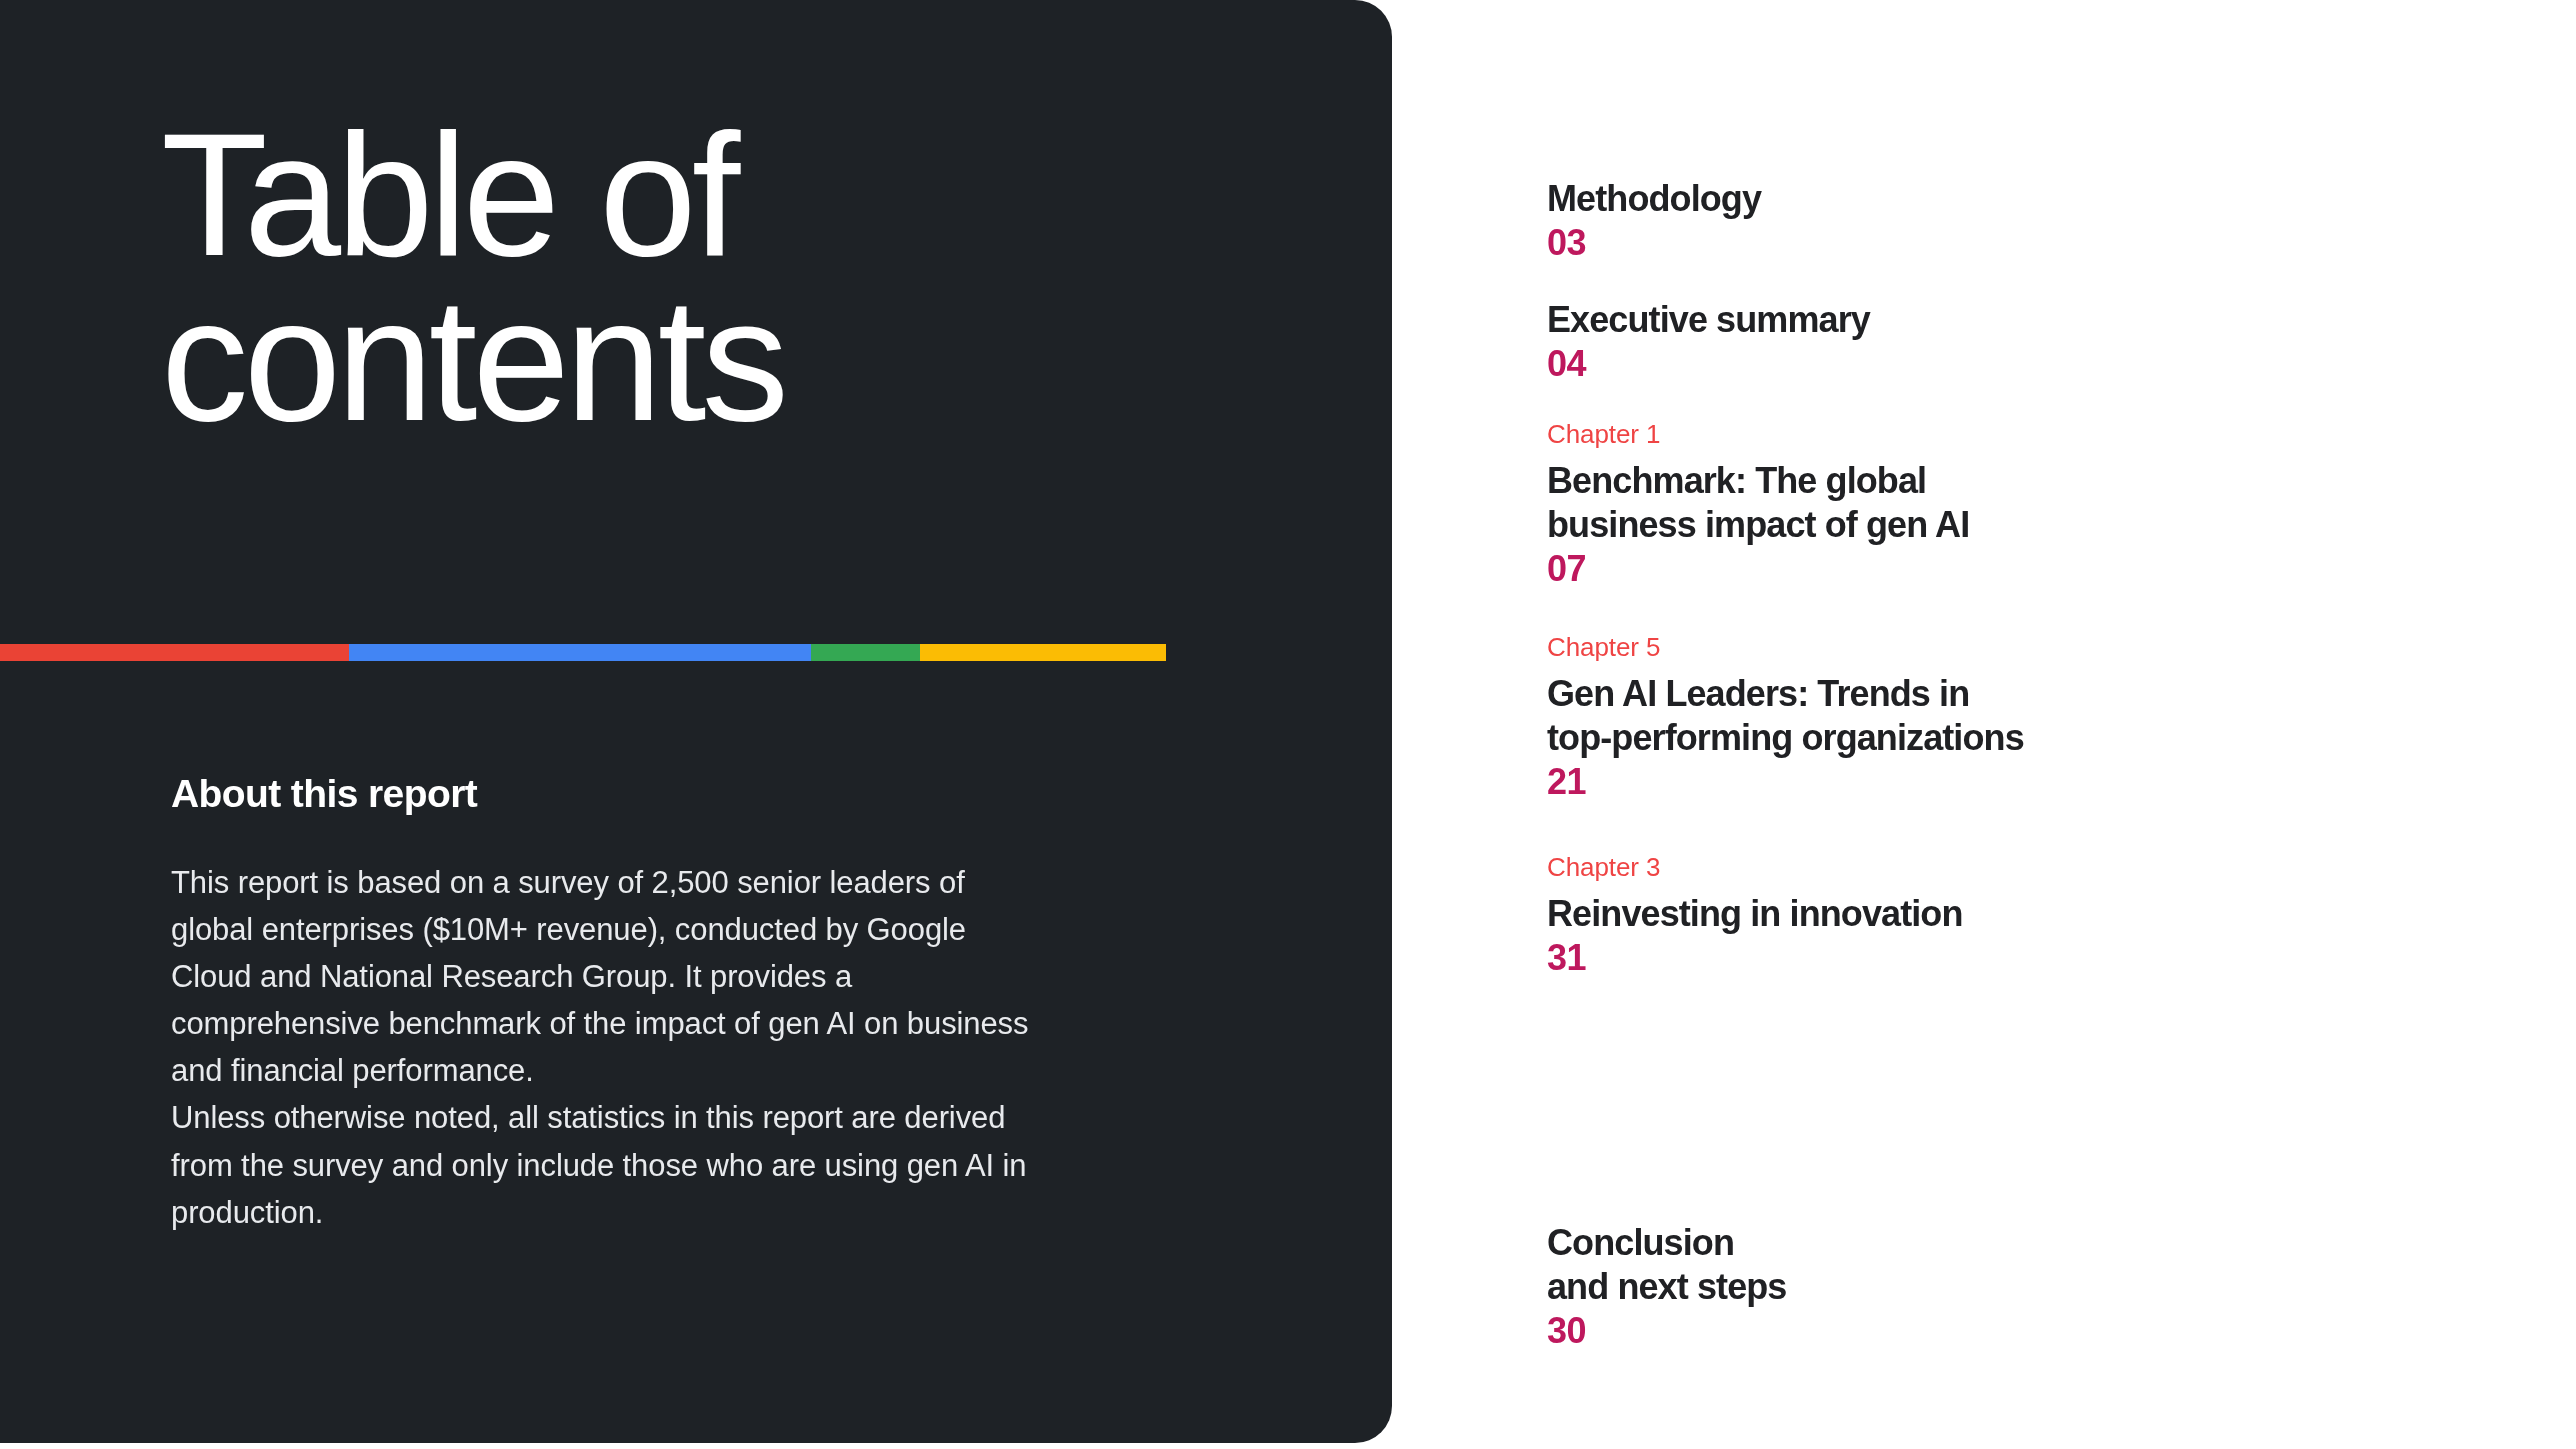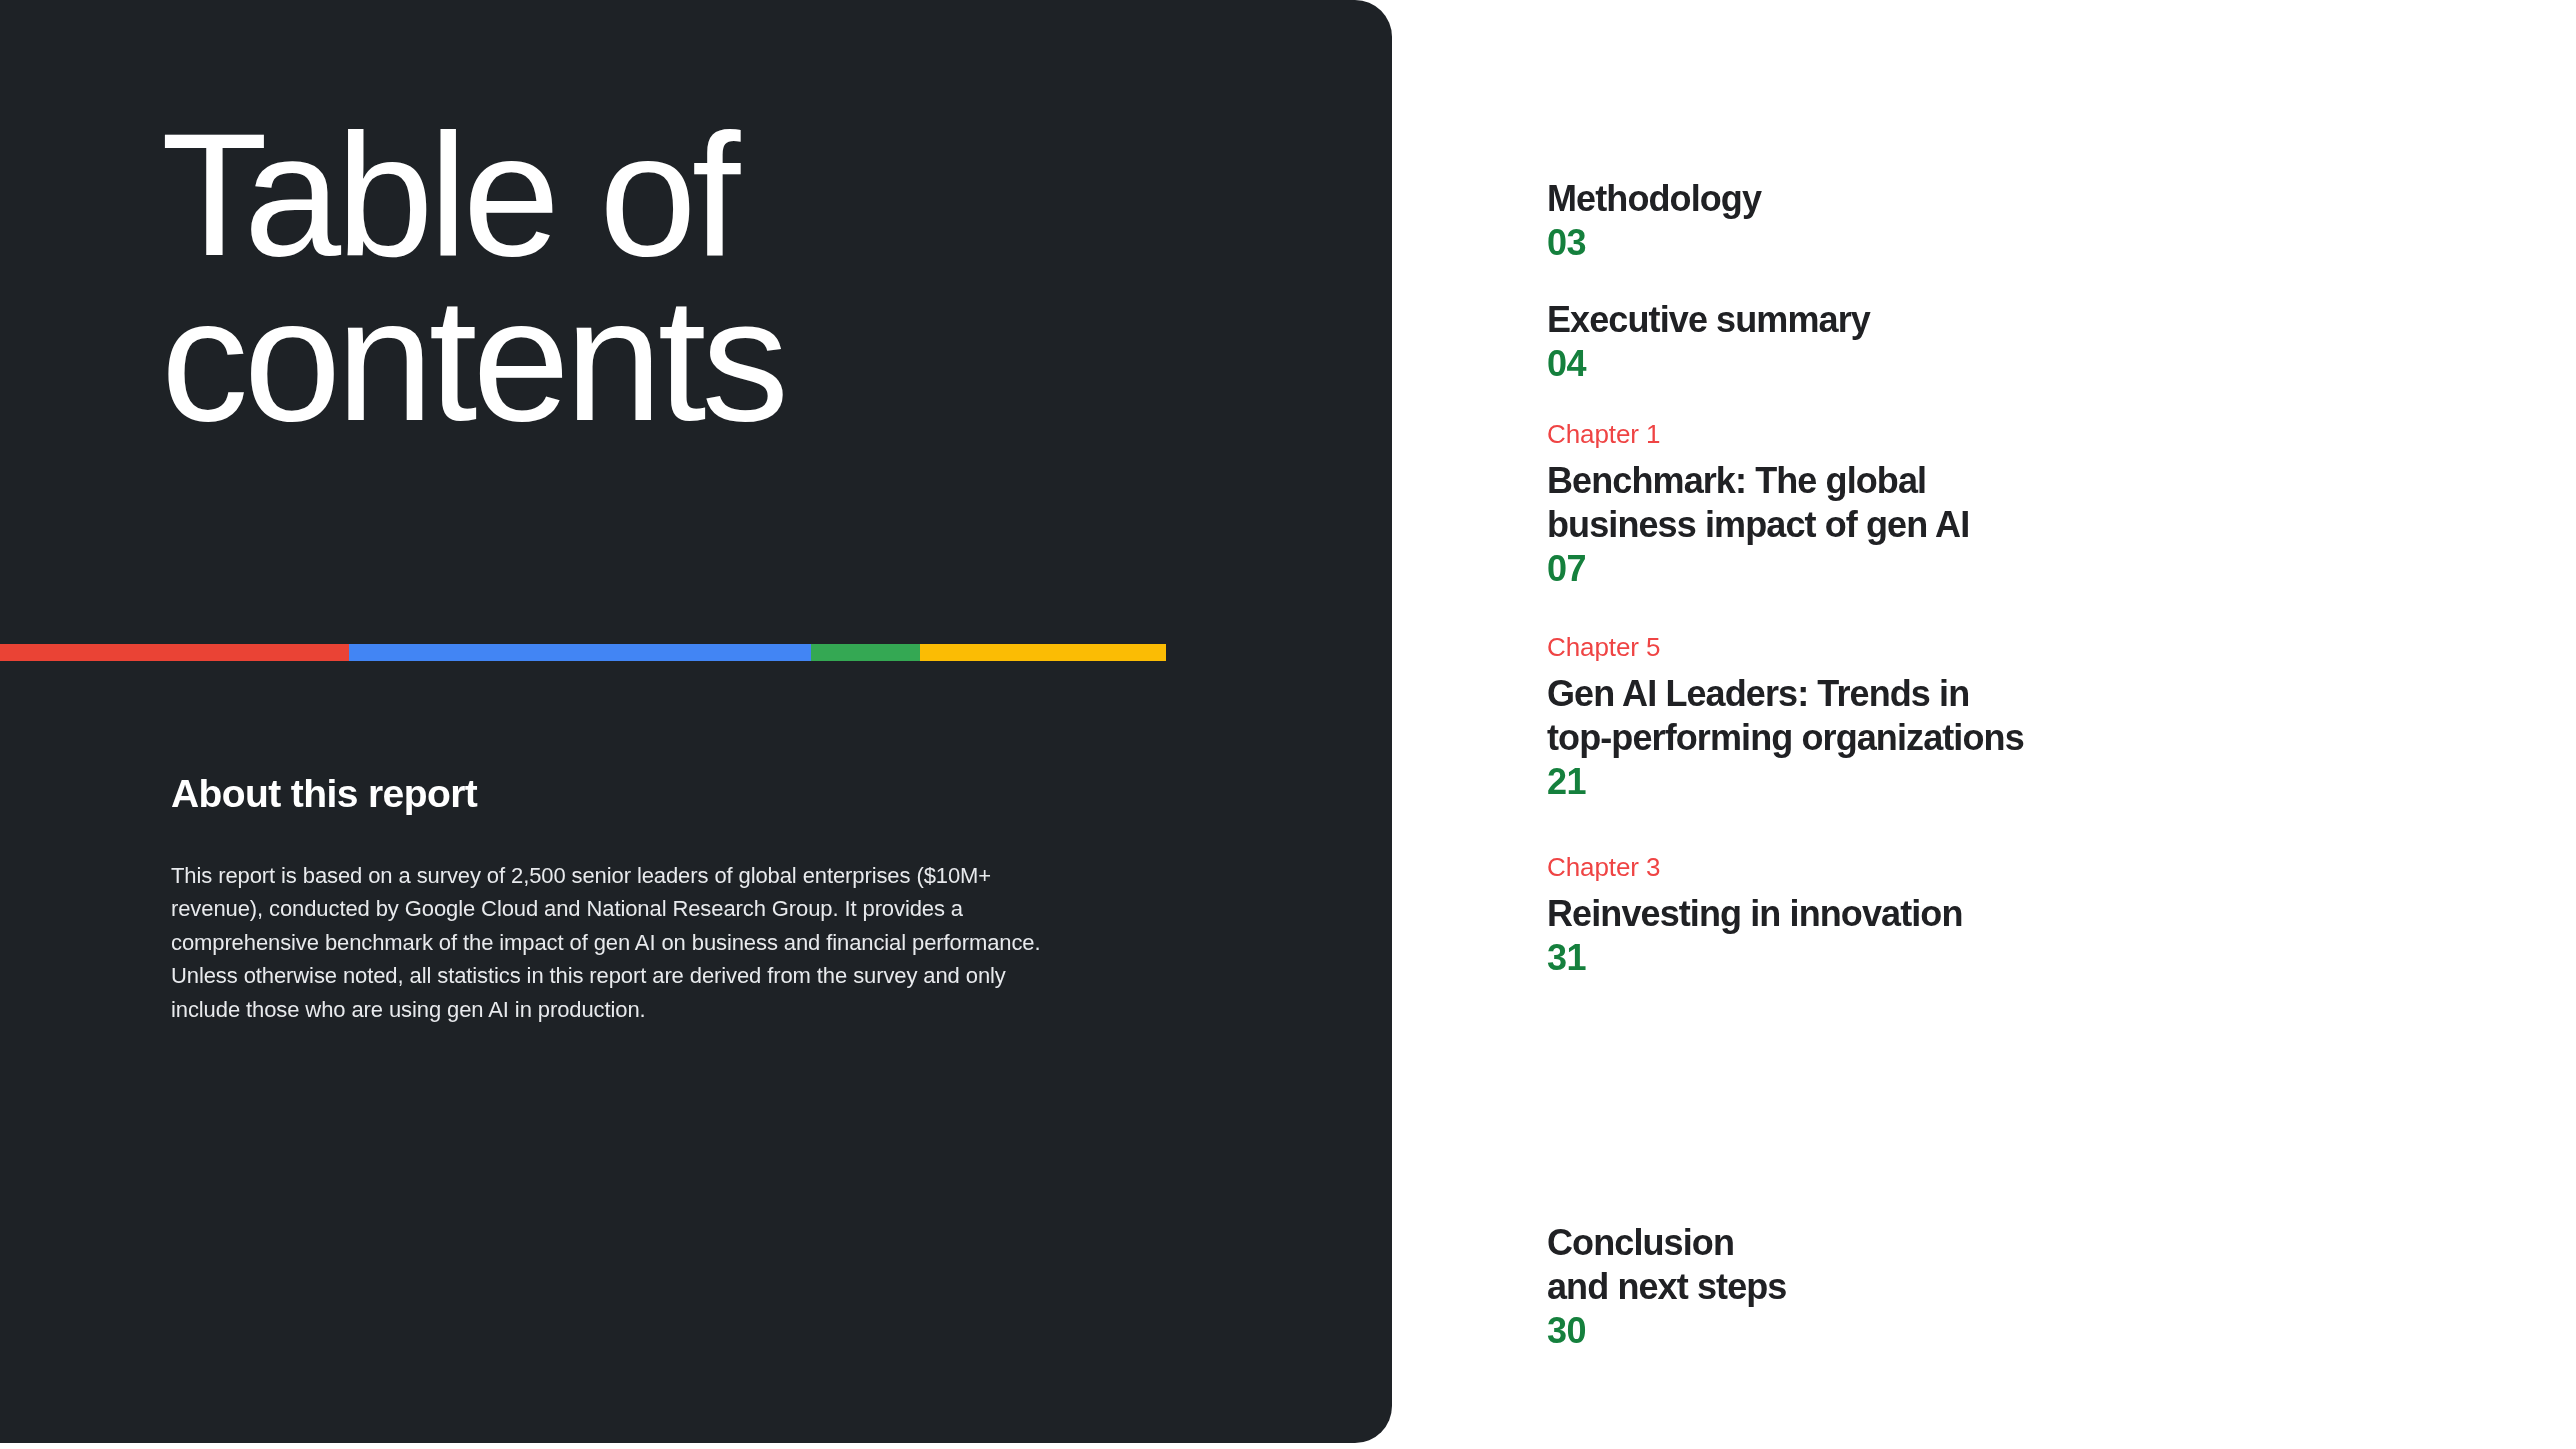--- a/index.html
+++ b/index.html
@@ -56,21 +56,21 @@
   #about-heading {
     color:#ffffff;
     font-size:39px;
     font-weight:700;
     letter-spacing:-0.6px;
     line-height:1.1;
     margin-bottom:43px;
   }
   .about-para {
     color:#E8EAED;
-    font-size:22px;
+    font-size:31px;
     font-weight:400;
     line-height:1.52;
     letter-spacing:-0.1px;
   }
   .about-para + .about-para { }
 
   
   #toc {
     position:absolute;
     left:1547px; top:0;
@@ -98,21 +98,21 @@
     color:#202124;
     font-size:36px;
     font-weight:700;
     letter-spacing:-0.9px;
     line-height:1.22;
     white-space:pre-line;
     flex:0 0 auto;
     width:749px;
   }
   .toc-page {
-    color:#15803d;
+    color:#be185d;
     font-size:36px;
     font-weight:700;
     letter-spacing:-0.5px;
     line-height:1.22;
     flex:0 0 auto;
     width:129px;
     text-align:left;
   }
 </style>
 </head>

